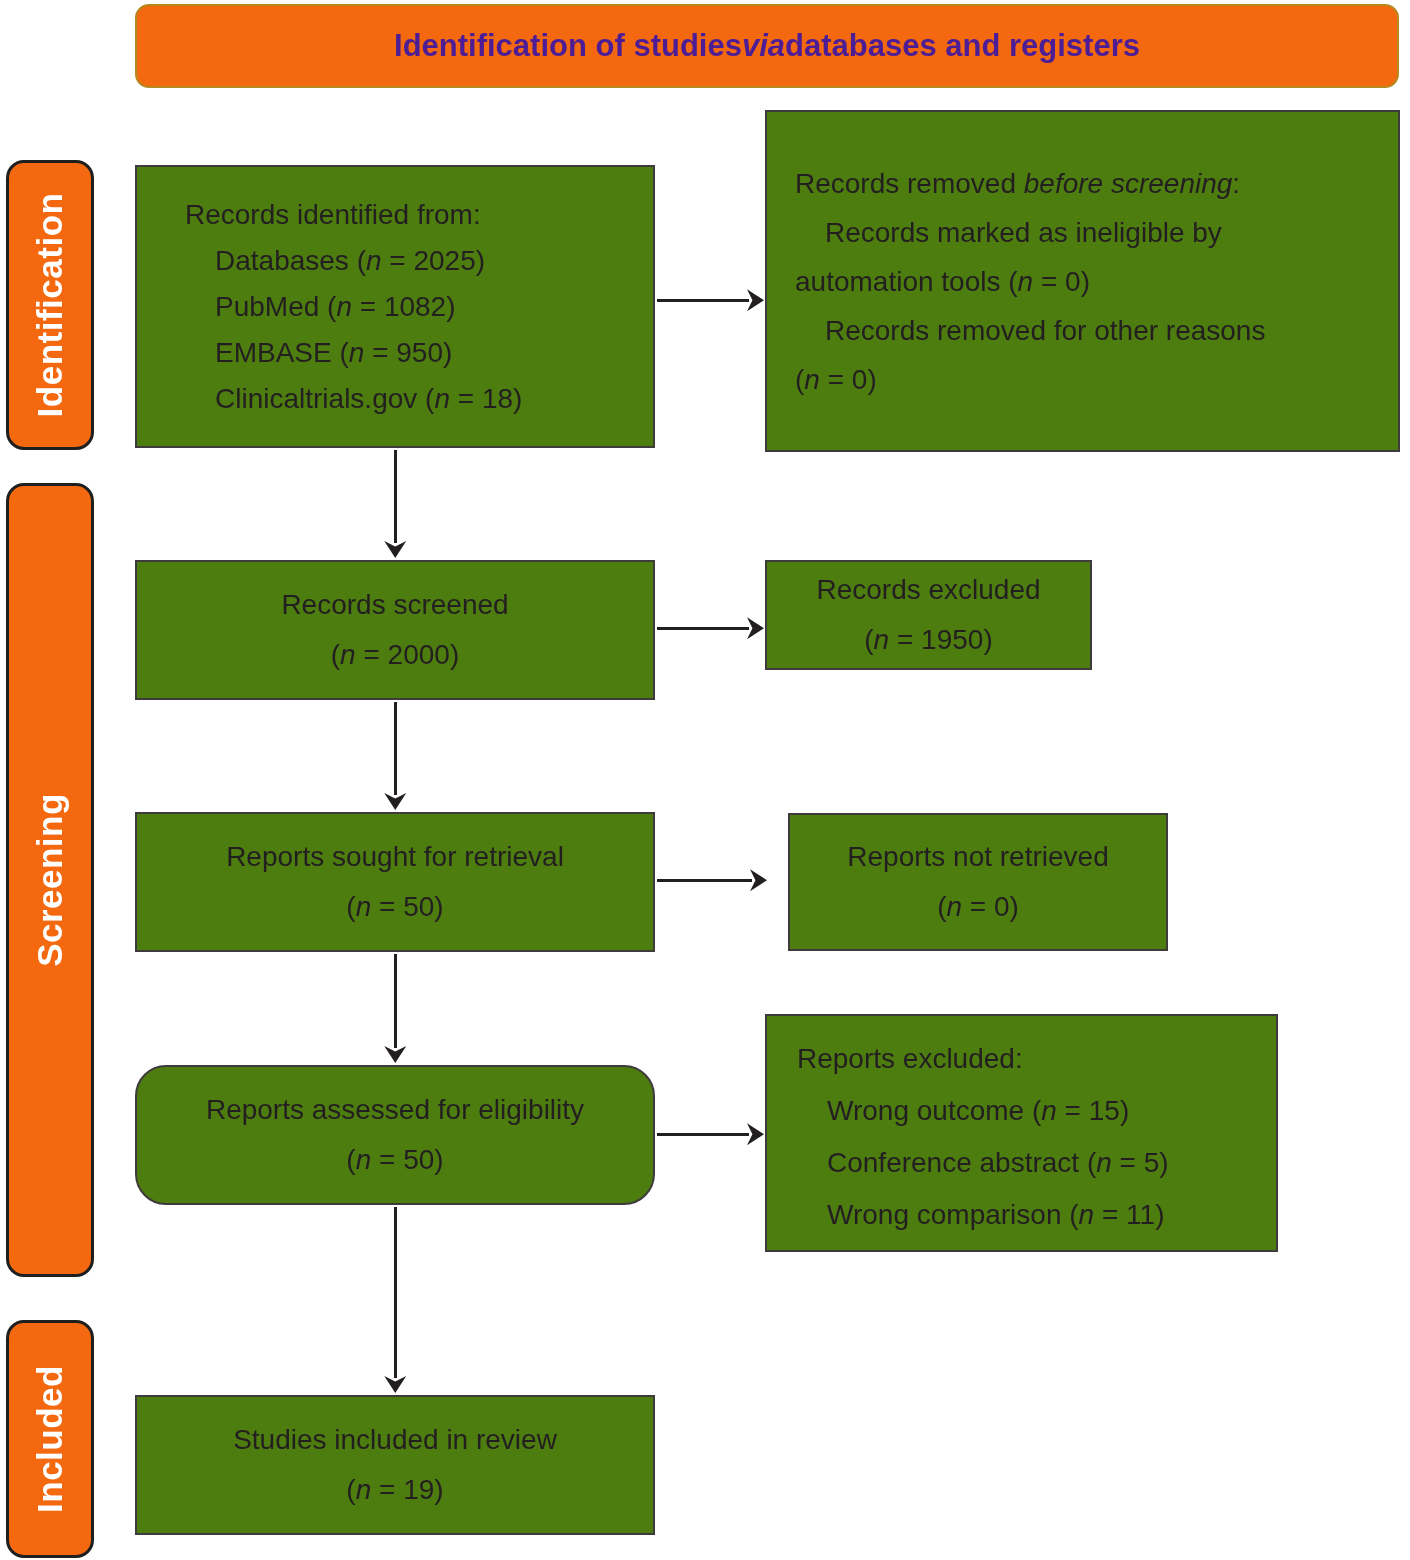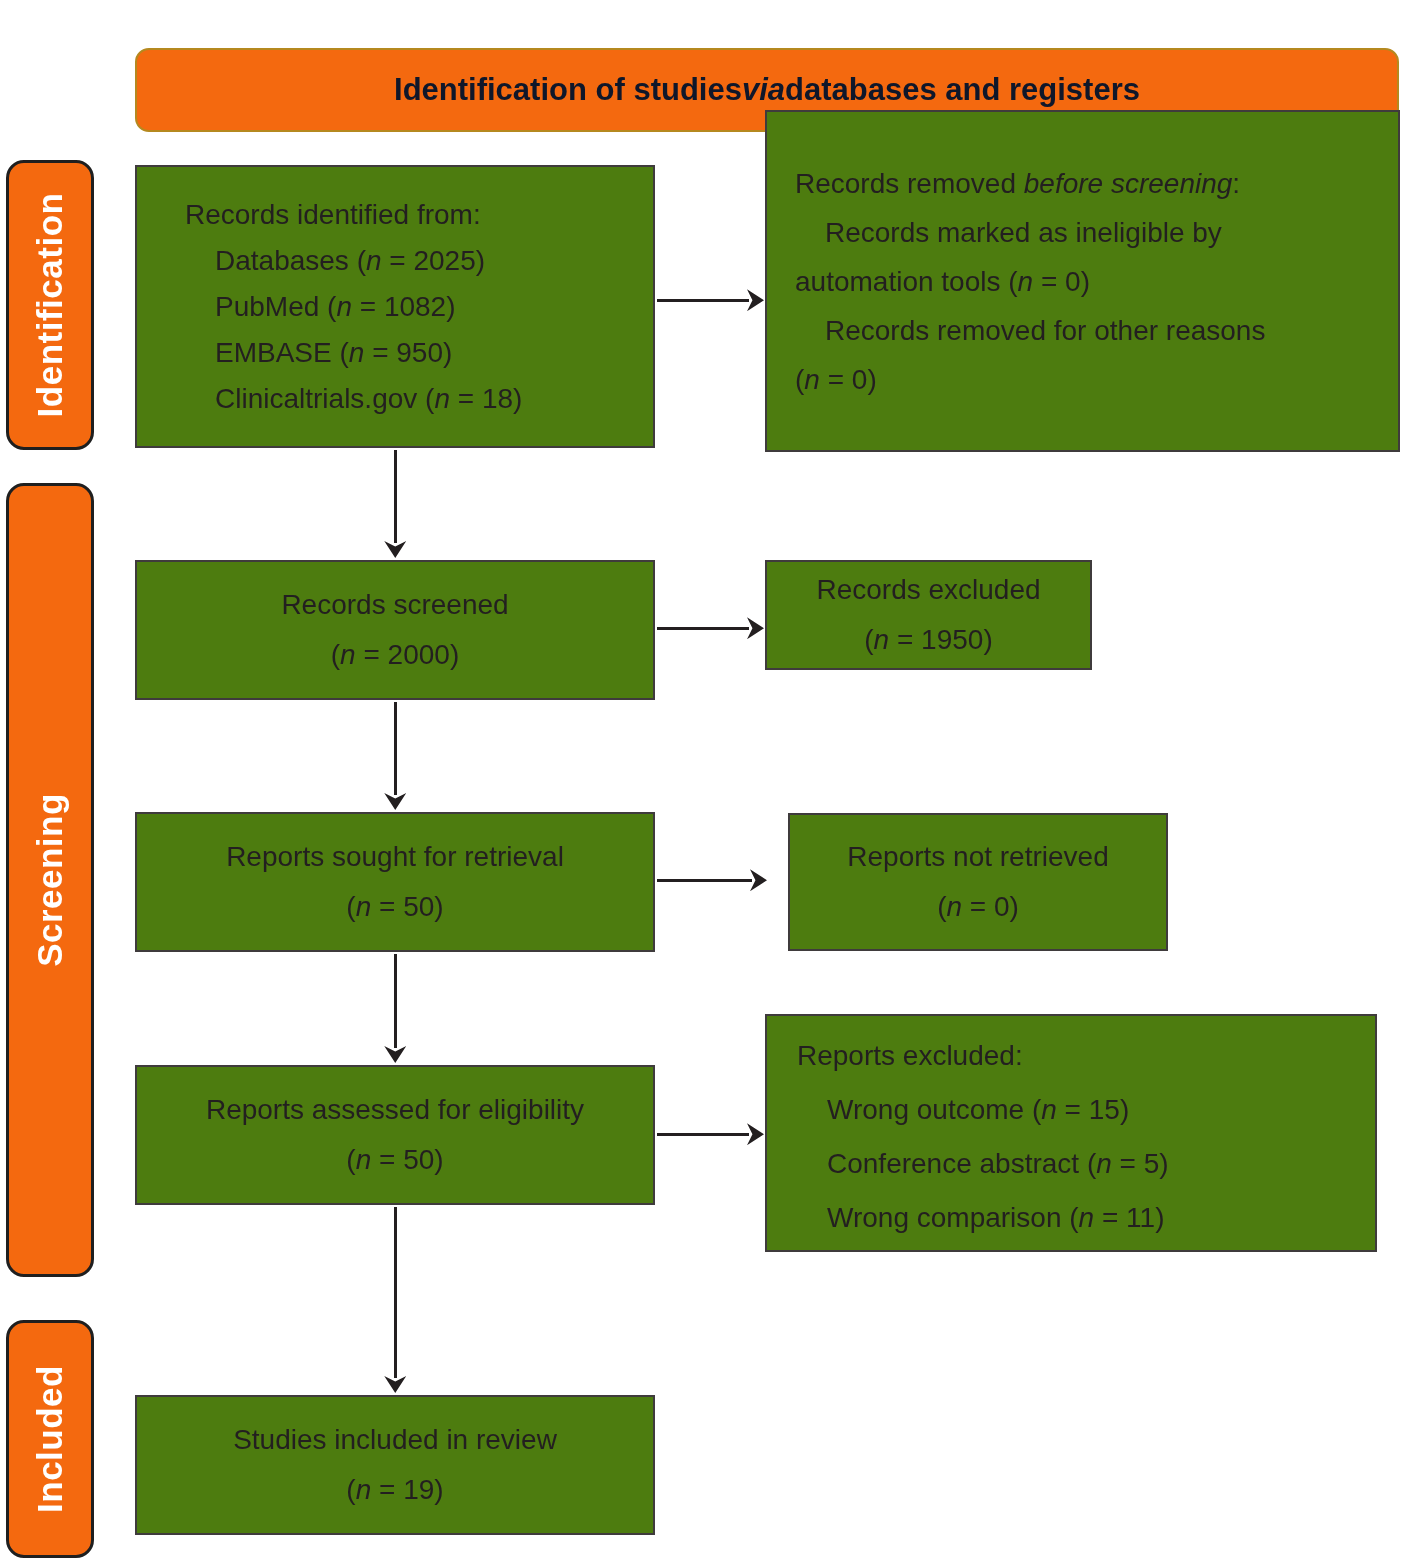--- a/index.html
+++ b/index.html
@@ -18,21 +18,21 @@
   }
 
   
   .banner{
     position:absolute;left:135px;top:4px;width:1264px;height:84px;
     background:var(--orange);
     border:2px solid #b5891f;
     border-radius:14px;
     box-sizing:border-box;
     display:flex;align-items:center;justify-content:center;
-    color:#0f172a;font-weight:bold;font-size:31px;margin-top:44px;
+    color:#4c1d95;font-weight:bold;font-size:31px;
   }
 
   
   .side{
     position:absolute;left:6px;width:88px;
     background:var(--orange);
     border:3px solid #1f1f1f;
     border-radius:18px;
     box-sizing:border-box;
     display:flex;align-items:center;justify-content:center;
@@ -62,22 +62,22 @@
   .box.center{text-align:center;}
   .box.center p{line-height:50px;}
 
   #box-records-identified{left:135px;top:165px;width:520px;height:283px;padding:6px 10px 6px 48px;}
   #box-records-removed{left:765px;top:110px;width:635px;height:342px;padding:6px 14px 6px 28px;}
   #box-records-removed p{line-height:49px;}
   #box-records-screened{left:135px;top:560px;width:520px;height:140px;}
   #box-records-excluded{left:765px;top:560px;width:327px;height:110px;}
   #box-reports-sought{left:135px;top:812px;width:520px;height:140px;}
   #box-reports-not-retrieved{left:768px;top:813px;width:380px;height:138px;margin-left:20px;}
-  #box-reports-assessed{left:135px;top:1065px;width:520px;height:140px;}
-  #box-reports-excluded{left:765px;top:1014px;width:612px;height:238px;padding:14px 10px 6px 30px;justify-content:space-between;}
+  #box-reports-assessed{left:135px;top:1065px;width:520px;height:140px;border-radius:31px;}
+  #box-reports-excluded{left:765px;top:1014px;width:513px;height:238px;padding:14px 10px 6px 30px;}
   #box-reports-excluded p{line-height:52px;}
   #box-studies-included{left:135px;top:1395px;width:520px;height:140px;}
 
   
   .arrow-v{
     position:absolute;width:2.5px;background:var(--ink);
   }
   .arrow-v::after{
     content:'';position:absolute;left:50%;bottom:-15px;
     width:22px;height:17px;transform:translateX(-50%);

